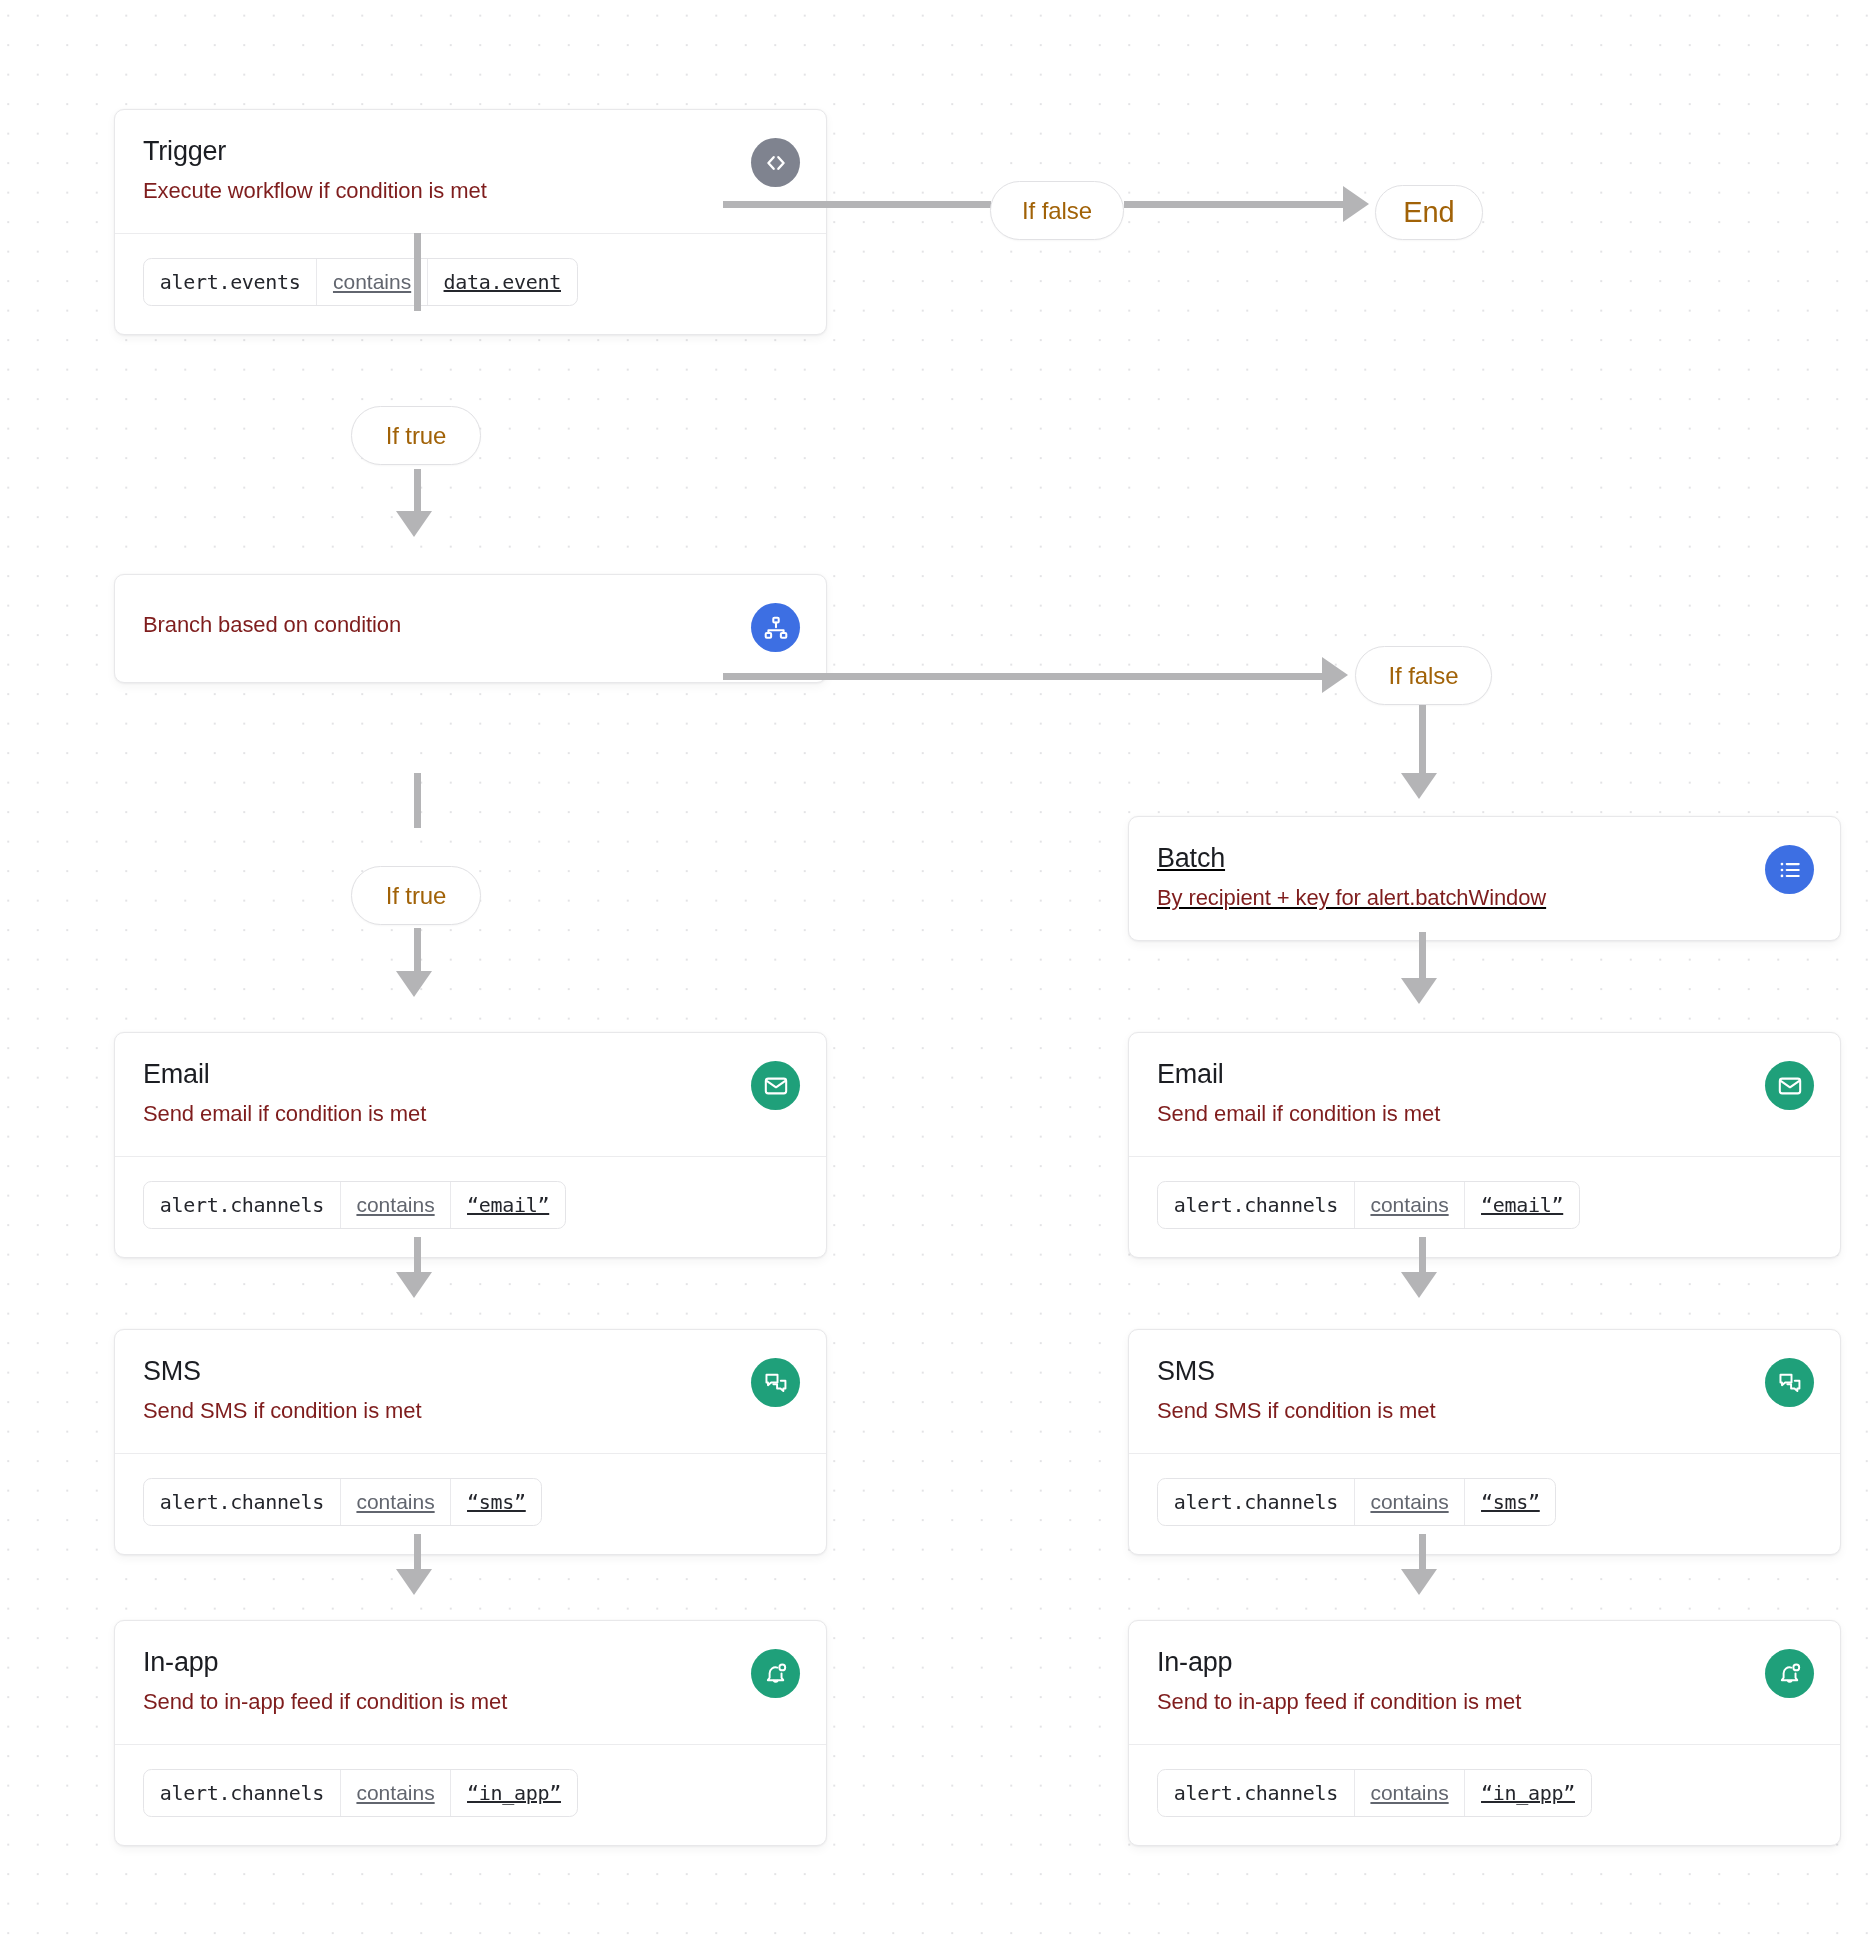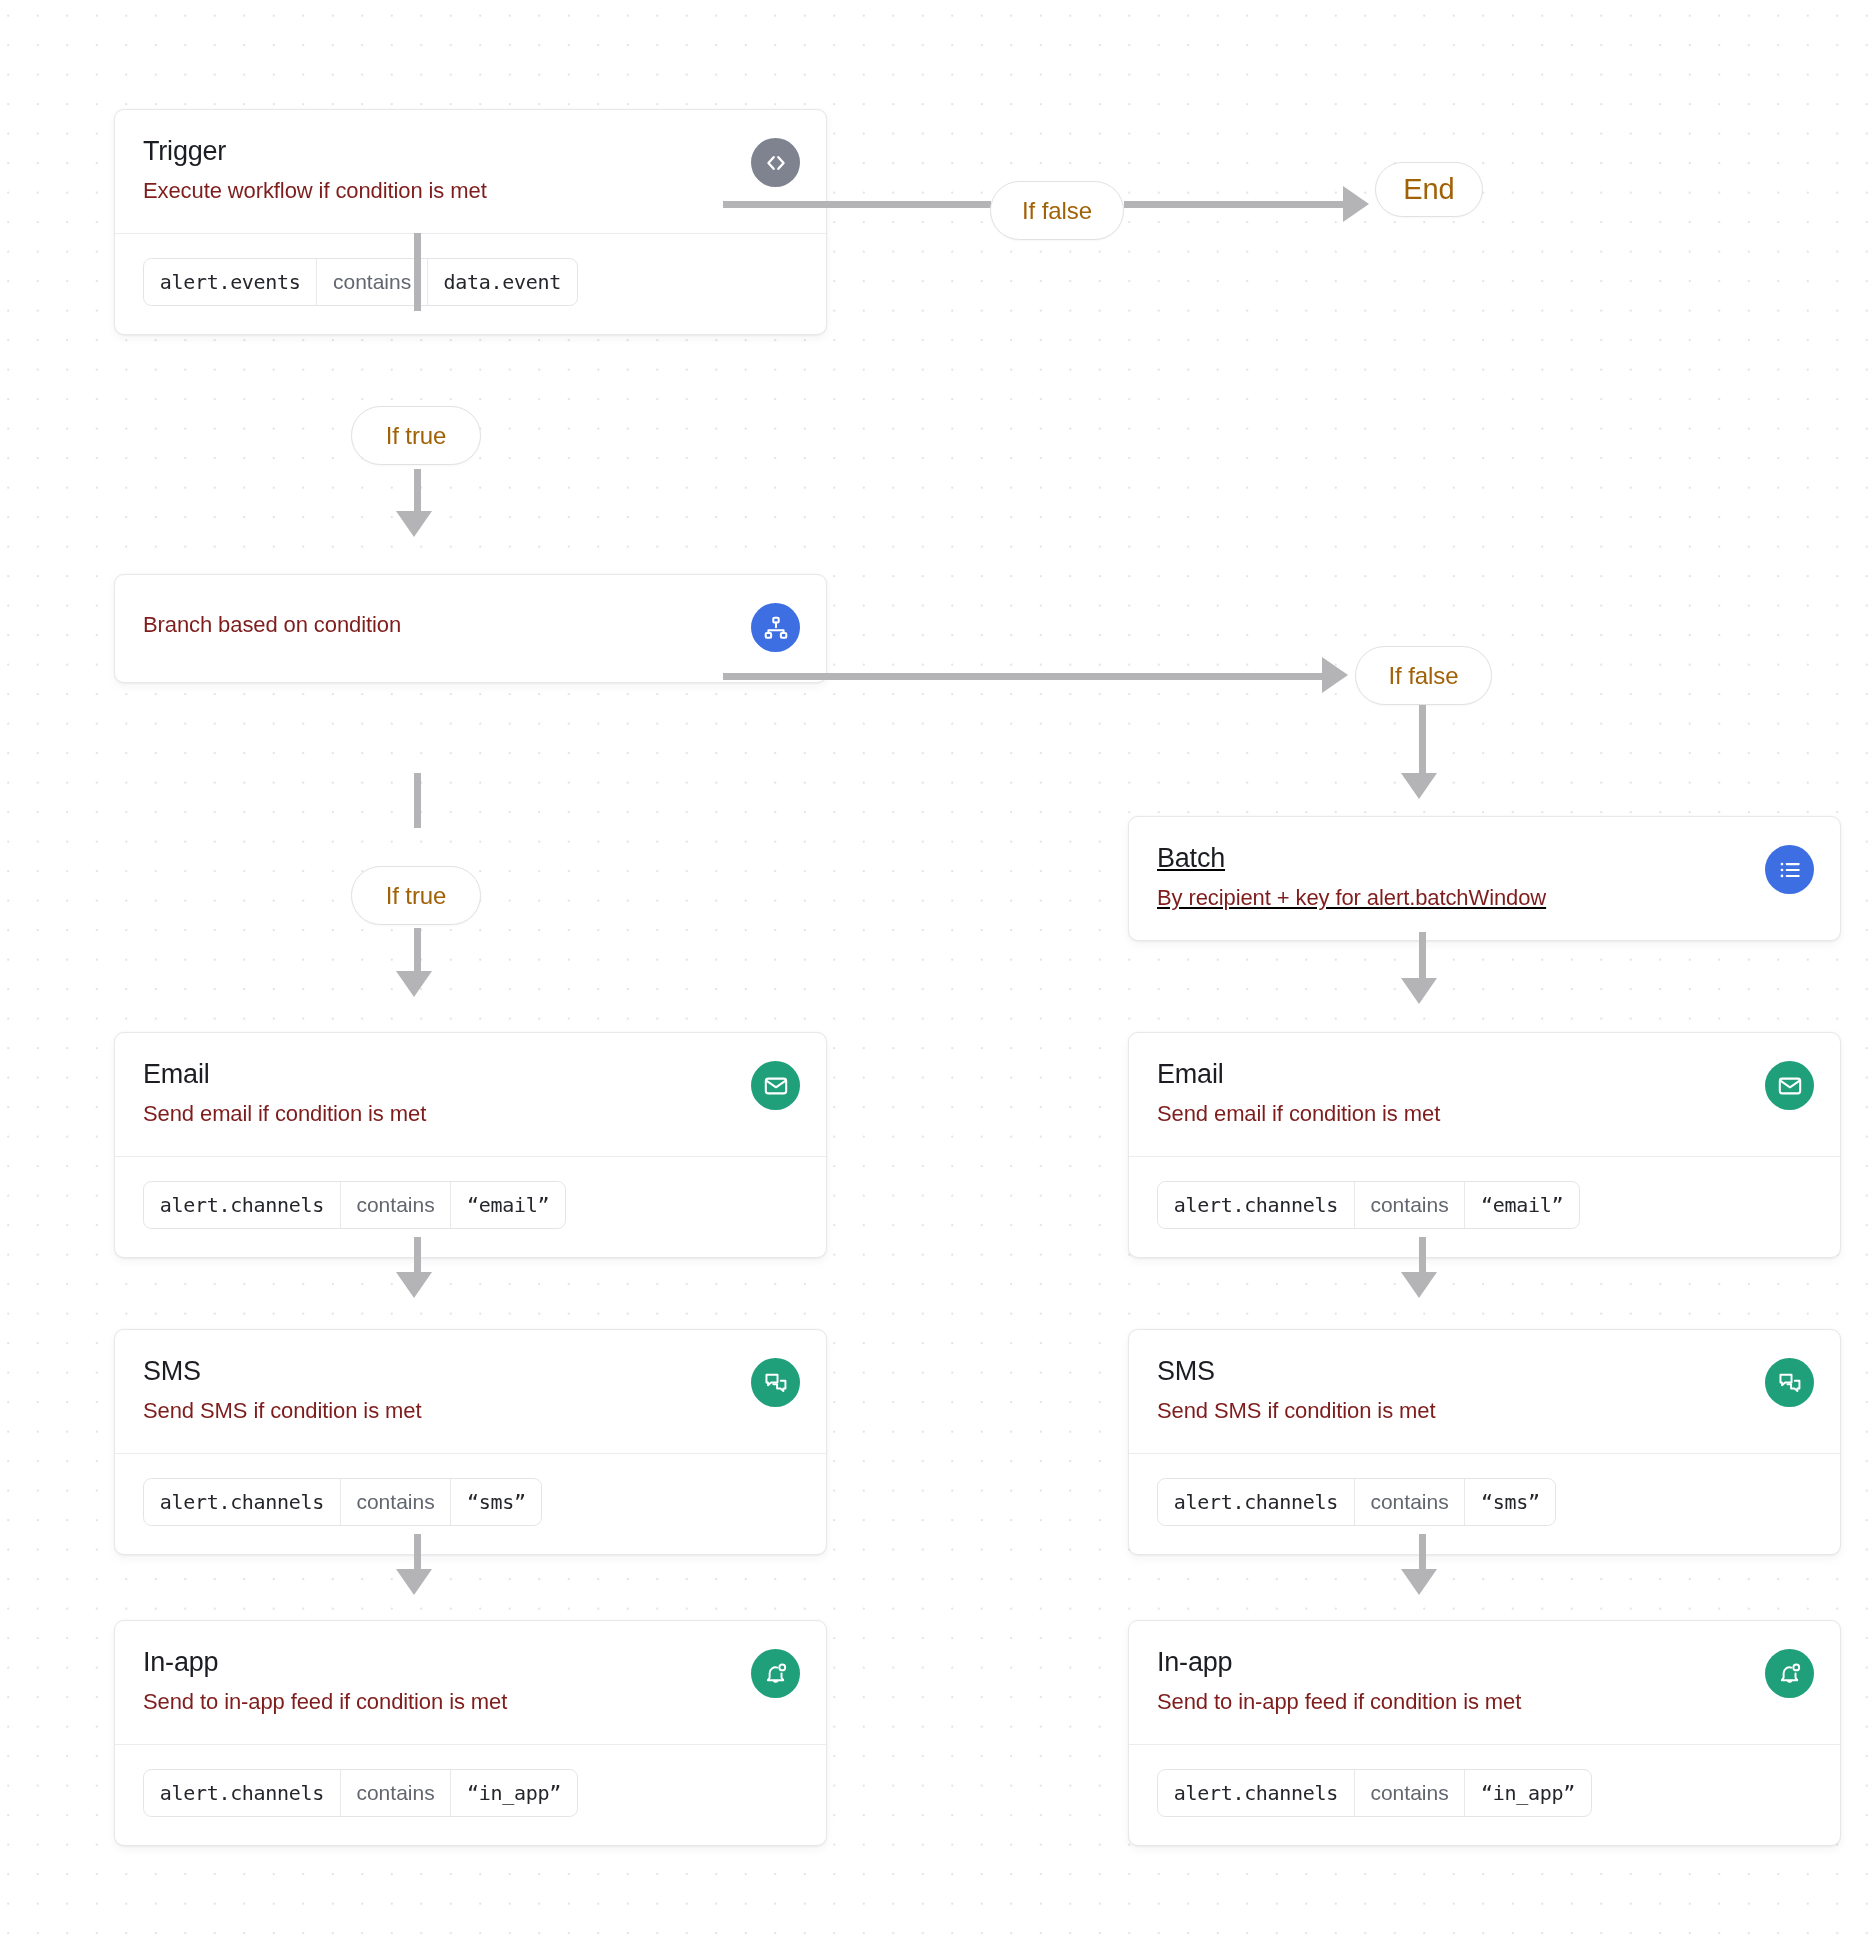--- a/index.html
+++ b/index.html
@@ -76,21 +76,21 @@
     height: 48px;
     text-align: center;
   }
   .cond-seg {
     display: flex;
     align-items: center;
     padding: 0 15.7px;
     font-size: 21px;
     white-space: nowrap;
   }
-  .cond-seg + .cond-seg { border-left: 0.9px solid #e9e9ec; }
+  .cond-seg + .cond-seg { border-left: 0.9px solid #e9e9ec; text-decoration: underline; }
   .cond-field, .cond-value {
     font-family: "DejaVu Sans Mono", monospace;
     color: #24262c;
     letter-spacing: -0.3px;
     font-size: 20px;
   }
   .cond-op {
     font-family: "Liberation Sans", sans-serif;
     color: #62666f;
     font-size: 21px;
@@ -154,21 +154,21 @@
         <span class="cond-seg cond-op">contains</span>
         <span class="cond-seg cond-value">data.event</span>
       </div>
     </div>
   </div>
 
   <div class="conn conn-h" style="left:723px; top:201px; width:268px;"></div>
   <div class="pill" style="left:990px; top:181px; width:134px; height:59px;">If false</div>
   <div class="conn conn-h" style="left:1124px; top:201px; width:226px;"></div>
   <div class="arrow-r" style="left:1343px; top:186px;"></div>
-  <div class="pill pill-end" style="left:1375px; top:162px; width:108px; height:55px;">End</div>
+  <div class="pill pill-end" style="left:1375px; top:185px; width:108px; height:55px;">End</div>
 
   <div class="conn conn-v" style="left:414px; top:233px; height:78px;"></div>
   <div class="pill" style="left:351px; top:406px; width:130px; height:59px;">If true</div>
   <div class="conn conn-v" style="left:414px; top:469px; height:48px;"></div>
   <div class="arrow-d" style="left:396px; top:511px;"></div>
 
   <div class="card" style="left:114px; top:574px;">
     <div class="card-head">
       <div class="card-sub">Branch based on condition</div>
       <div class="card-icon ic-blue">

